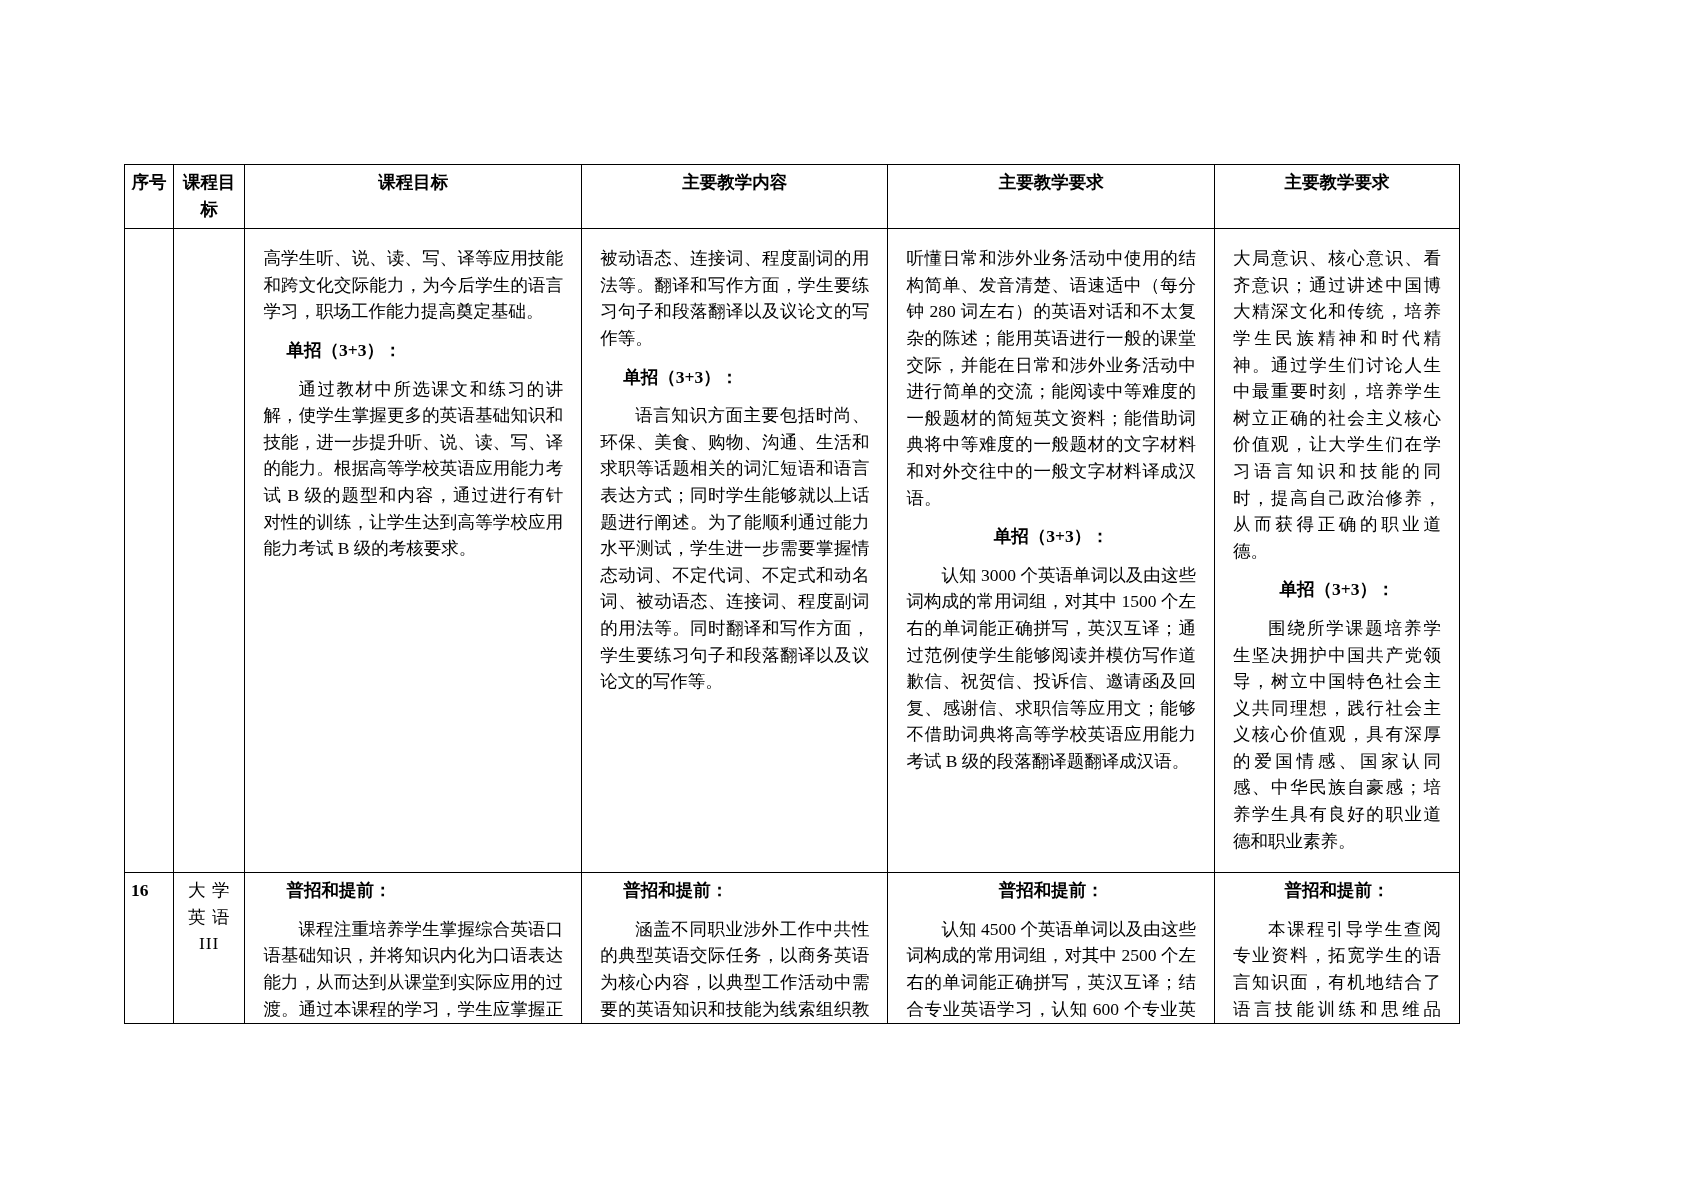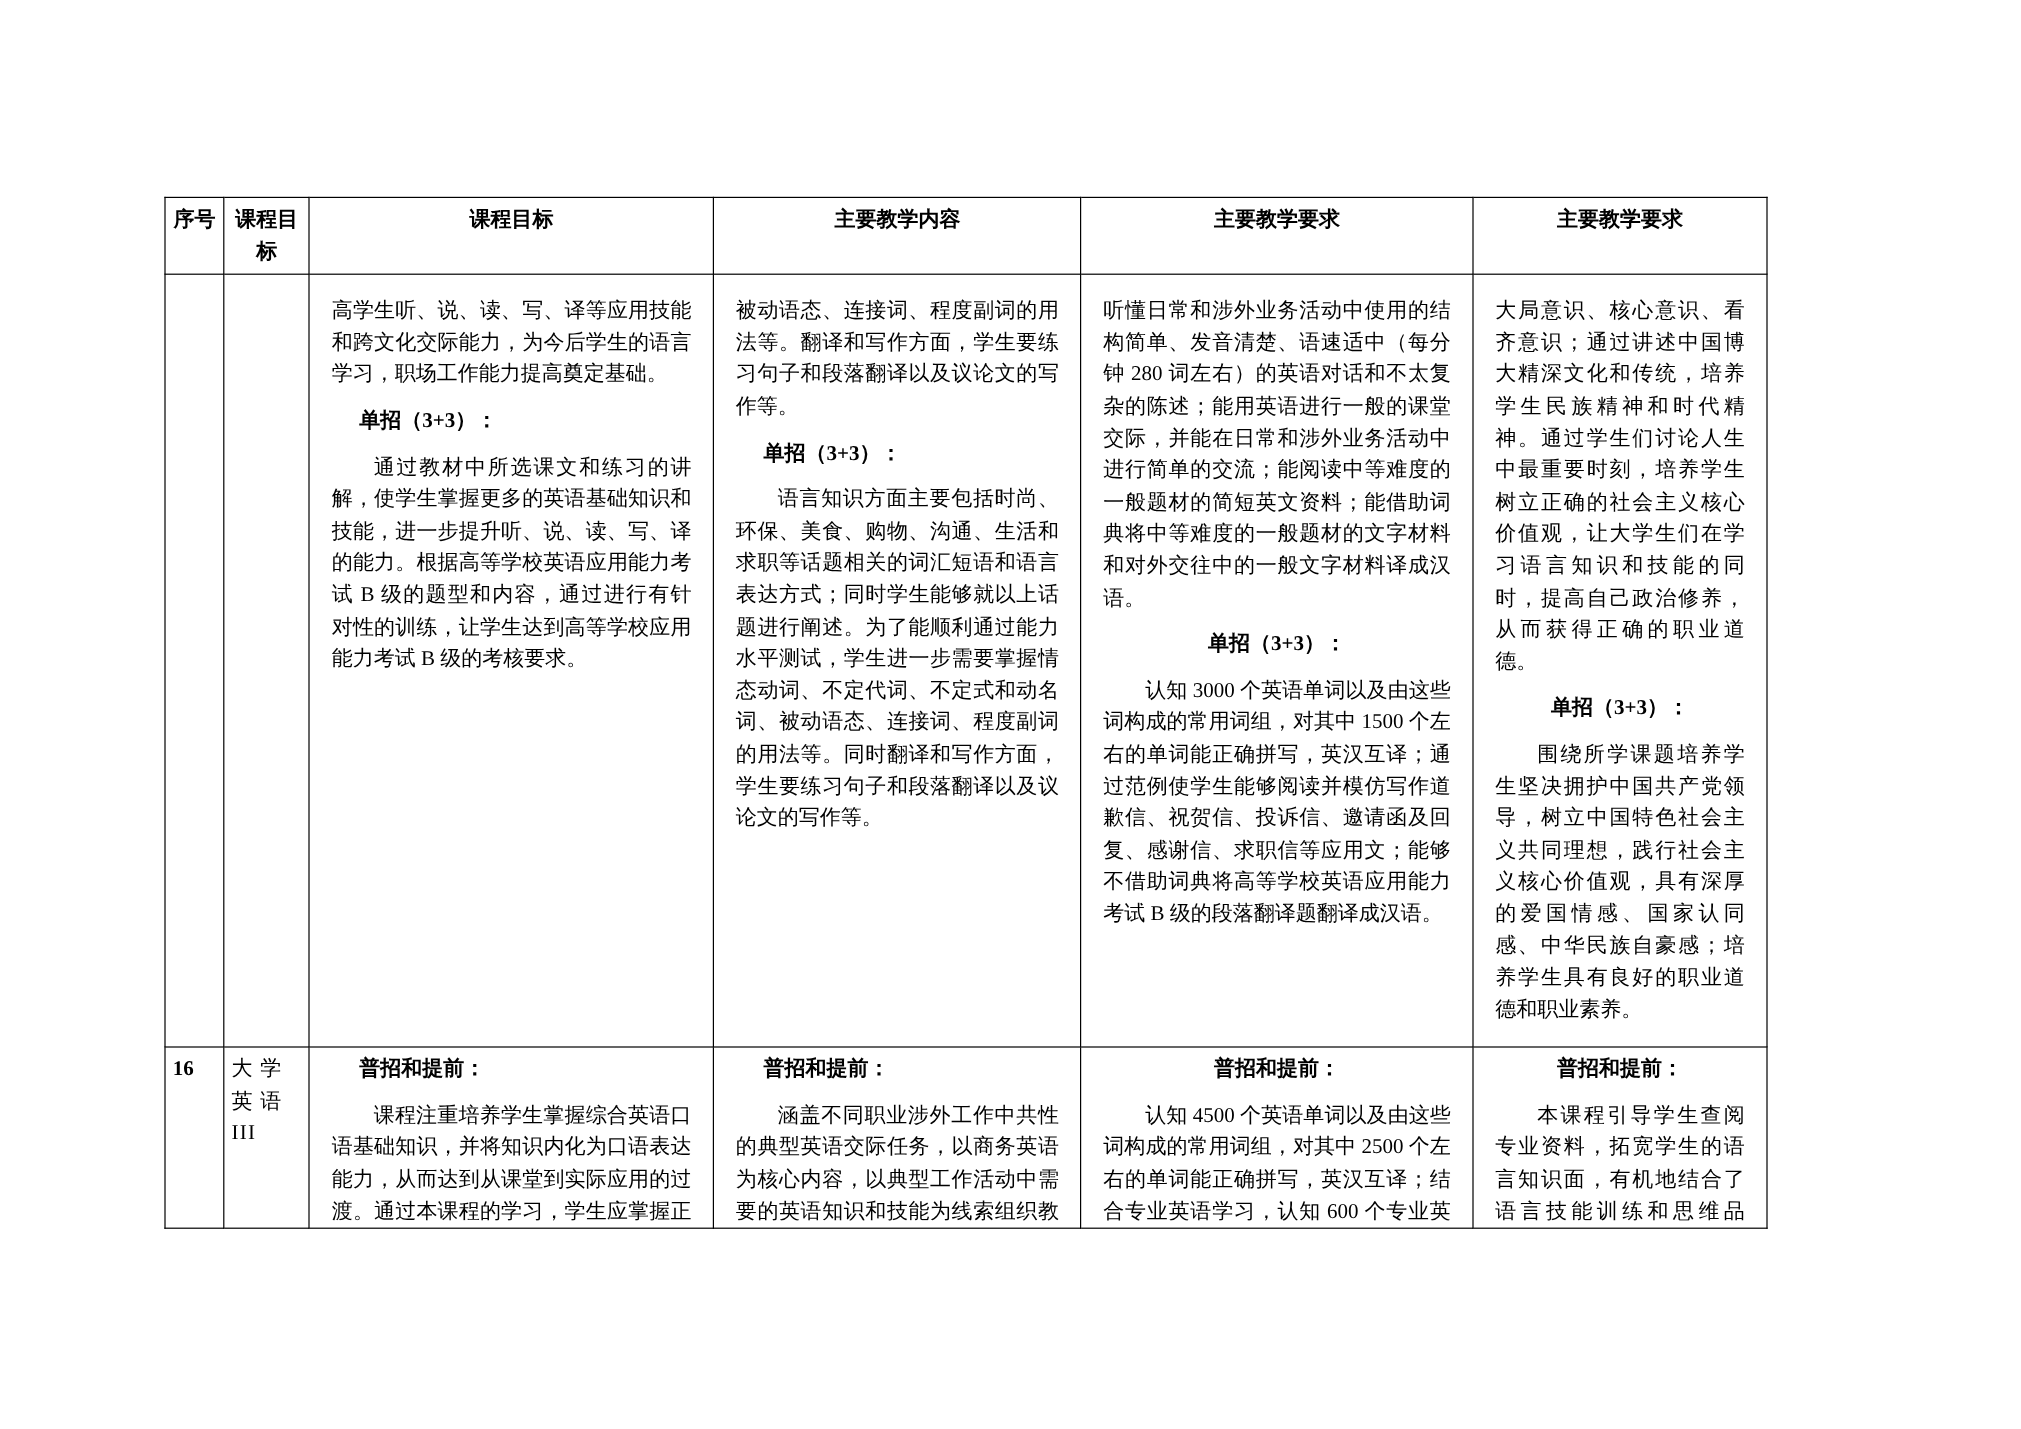--- a/index.html
+++ b/index.html
@@ -17,21 +17,21 @@
   .page {
     position: absolute;
     left: 0;
     top: 0;
     width: 1684px;
     height: 1191px;
     background: #fff;
   }
   table.doc-table {
     position: absolute;
-    left: 137px;
+    left: 124px;
     top: 164px;
     width: 1336px;
     border-collapse: collapse;
     table-layout: fixed;
   }
   table.doc-table td, table.doc-table th {
     border: 1px solid #000000;
     vertical-align: top;
     padding: 4px 6px 6px 6px;
     font-size: 17.5px;
@@ -52,20 +52,21 @@
   .col-req   { width: 320px; }
   .col-ideo  { width: 240px; }
 
   .cell-no {
     text-align: left;
     vertical-align: middle;
     font-weight: bold;
     font-size: 18px;
   }
   .cell-name {
+    text-align: center;
     vertical-align: middle;
     font-size: 18px;
     line-height: 1.62;
     letter-spacing: 1px;
   }
   p.para {
     margin: 12px;
     text-align: justify;
     text-justify: inter-ideograph;
   }

